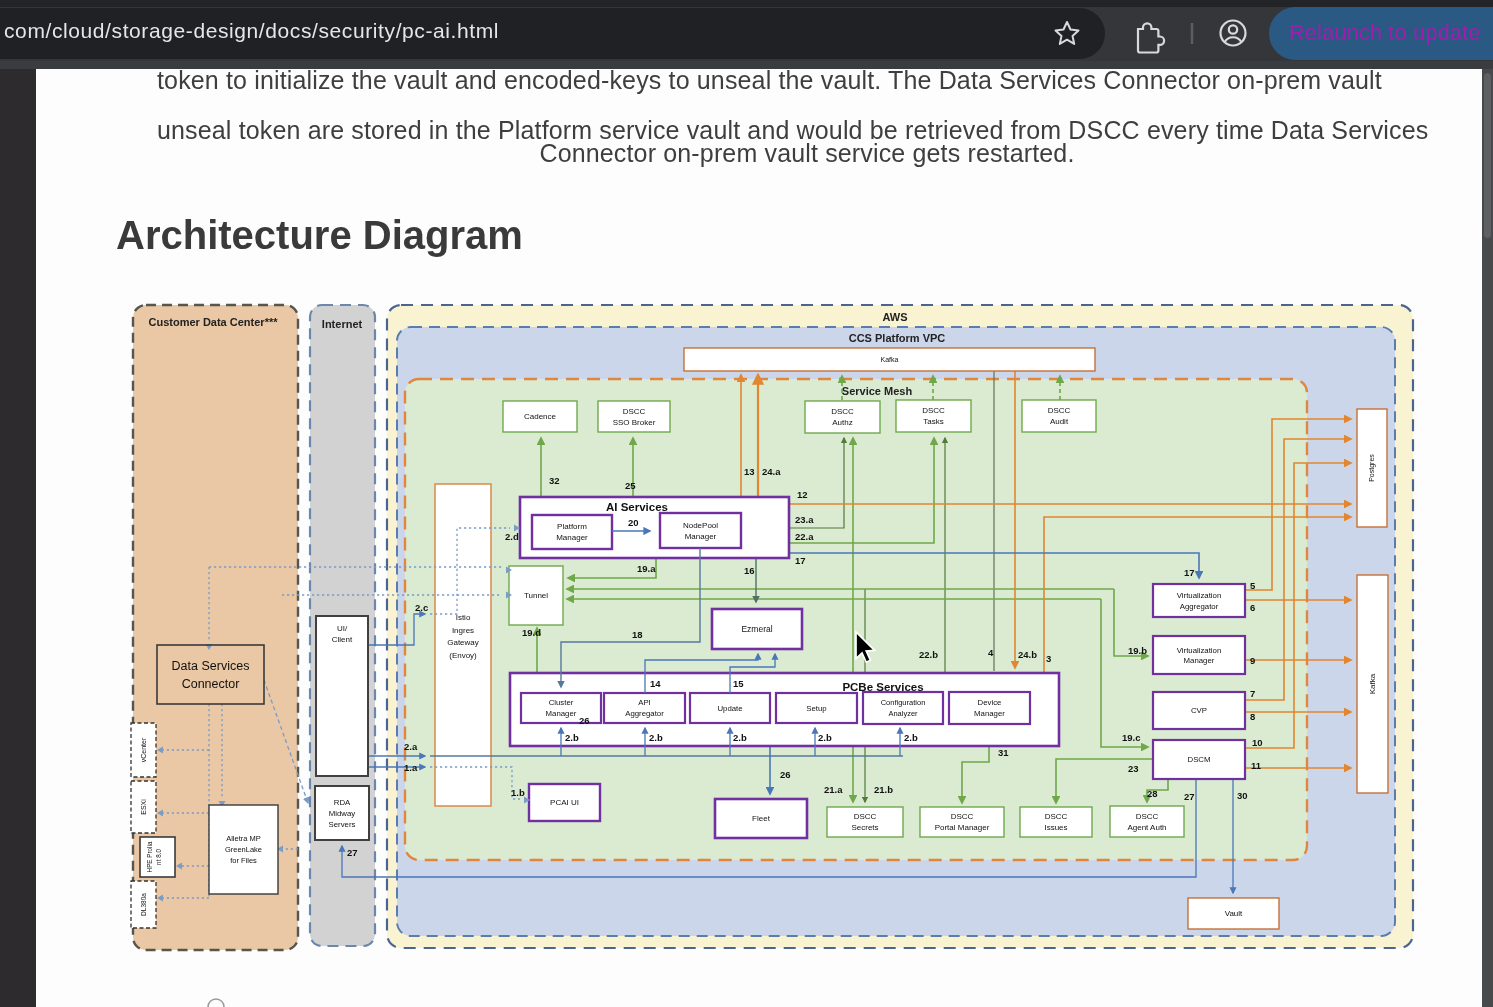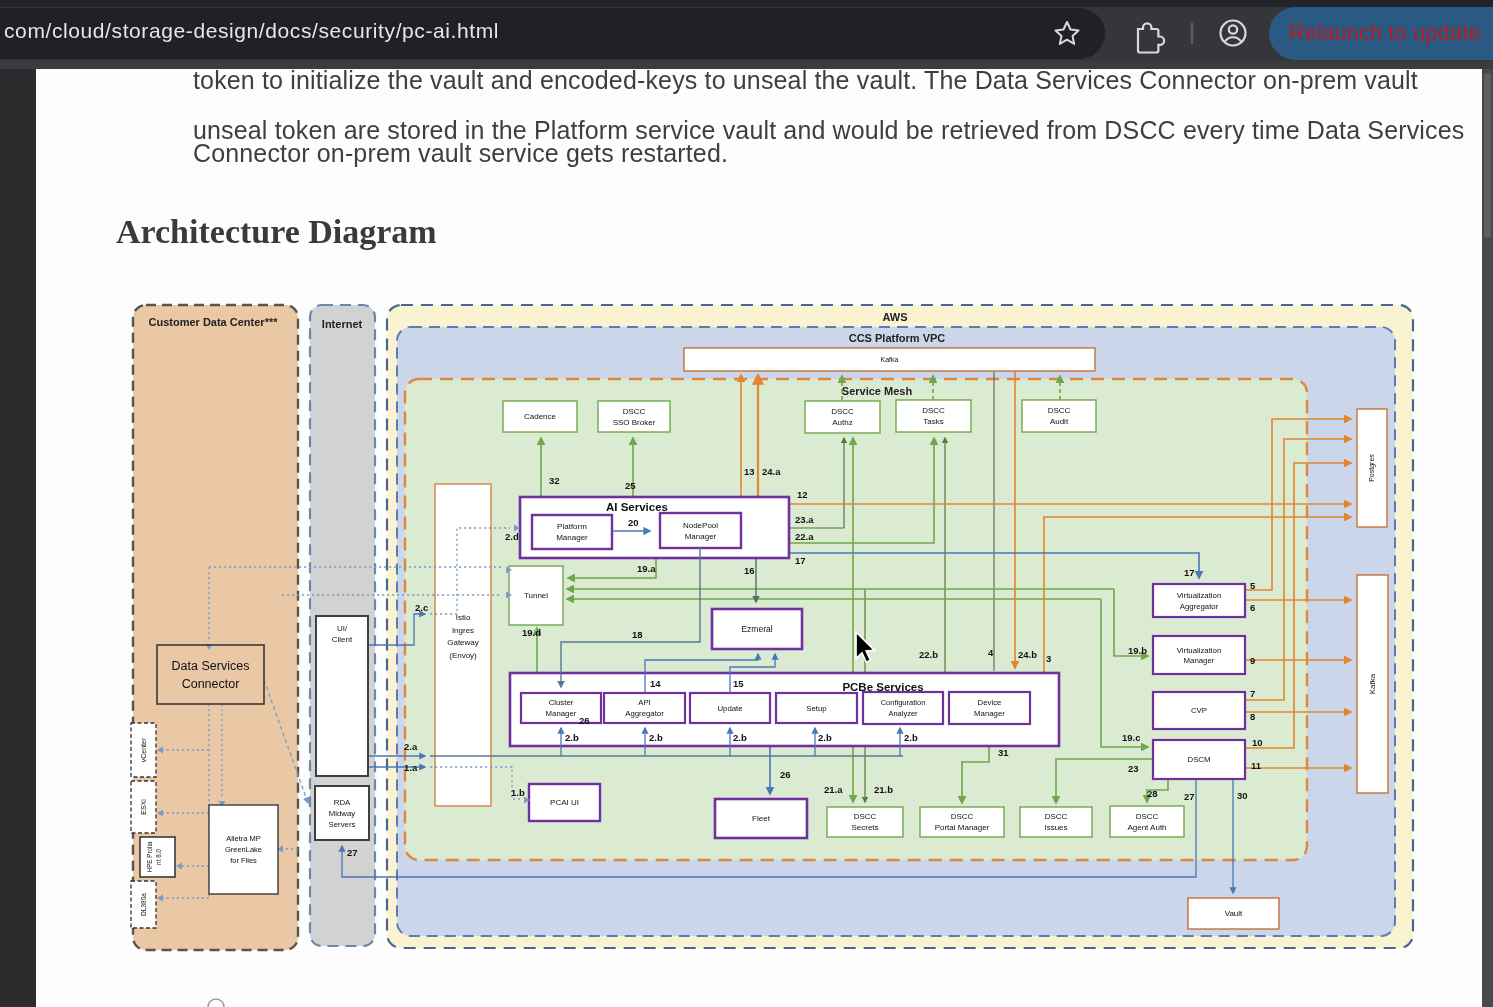--- a/index.html
+++ b/index.html
@@ -5,23 +5,23 @@
 body{width:1493px;height:1007px;overflow:hidden;position:relative;background:#fff;
  font-family:"Liberation Sans",sans-serif;}
 #bar{position:absolute;left:0;top:0;width:1493px;height:61px;background:#35363a;}
 #bartop{position:absolute;left:0;top:0;width:1493px;height:7px;background:#232427;}
 #barbot{position:absolute;left:0;top:61px;width:1493px;height:8px;background:#3b3c40;}
 #pill{position:absolute;left:-40px;top:8px;width:1145px;height:51px;background:#202124;border-radius:26px;}
 #url{position:absolute;left:4px;top:19px;font-size:21px;color:#e4e6ea;letter-spacing:0.6px;}
 #sidebar{position:absolute;left:0;top:69px;width:36px;height:938px;background:#2d2b2d;}
 #page{position:absolute;left:36px;top:69px;width:1457px;height:938px;background:#fdfdfd;}
 #btn{position:absolute;left:1269px;top:7px;width:224px;height:53px;background:#2a5a84;border-radius:27px 0 0 27px;}
-#btntxt{position:absolute;left:1289px;top:21px;font-size:21.5px;color:#b91c1c;font-weight:400;letter-spacing:.3px;}
-.ptxt{position:absolute;left:157px;width:1300px;font-size:25px;color:#3e3e3e;line-height:30px;letter-spacing:0.15px;white-space:nowrap;margin-left:36px;}
-#head{position:absolute;left:116px;top:213px;font-family:Liberation Serif, serif;font-weight:700;font-size:34px;color:#3a3a3a;letter-spacing:0px;}
+#btntxt{position:absolute;left:1289px;top:21px;font-size:21.5px;color:#a21caf;font-weight:400;letter-spacing:.3px;}
+.ptxt{position:absolute;left:157px;width:1300px;font-size:25px;color:#3e3e3e;line-height:30px;letter-spacing:0.15px;white-space:nowrap;}
+#head{position:absolute;left:116px;top:213px;font-family:Liberation Sans, sans-serif;font-weight:700;font-size:40px;color:#3a3a3a;letter-spacing:0px;}
 svg text{font-family:"Liberation Sans",sans-serif;}
 </style></head><body>
 <div id="page"></div>
 <div id="sidebar"></div>
 <div id="bar"></div>
 <div id="bartop"></div>
 <div id="barbot"></div>
 <div id="pill"></div>
 <div id="url">com/cloud/storage-design/docs/security/pc-ai.html</div>
 <svg id="chrome" style="position:absolute;left:0;top:0" width="1493" height="69">
@@ -33,21 +33,21 @@
  <g stroke="#d7d9dc" stroke-width="2.2" fill="none">
   <circle cx="1233" cy="33" r="12.5"></circle>
   <circle cx="1233" cy="29.5" r="4.2"></circle>
   <path d="M1224.5 42.5 a9.5 9.5 0 0 1 17 0"></path>
  </g>
 </svg>
 <div id="btn"></div>
 <div id="btntxt">Relaunch to update</div>
 <div class="ptxt" style="top:65px;">token to initialize the vault and encoded-keys to unseal the vault. The Data Services Connector on-prem vault</div>
 <div class="ptxt" style="top:115px;">unseal token are stored in the Platform service vault and would be retrieved from DSCC every time Data Services</div>
-<div class="ptxt" style="top:137.5px;">Connector on-prem vault service gets restarted.</div>
+<div class="ptxt" style="top:137.5px;text-align:center;">Connector on-prem vault service gets restarted.</div>
 <div id="head">Architecture Diagram</div>
 <div style="position:absolute;left:1482px;top:69px;width:11px;height:938px;background:#48494b;"></div>
 <div style="position:absolute;left:1484px;top:73px;width:7px;height:165px;background:#5e5f62;border-radius:4px;"></div>
 
 <svg id="diag" style="position:absolute;left:0;top:0" width="1493" height="1007" fill="none">
 <defs>
 <marker id="ag" viewBox="0 0 10 10" refX="8" refY="5" markerWidth="5.5" markerHeight="5.5" orient="auto-start-reverse">
         <path d="M0,0 L10,5 L0,10 z" fill="#6fa84a"></path>
       </marker>
 <marker id="adg" viewBox="0 0 10 10" refX="8" refY="5" markerWidth="5.5" markerHeight="5.5" orient="auto-start-reverse">

